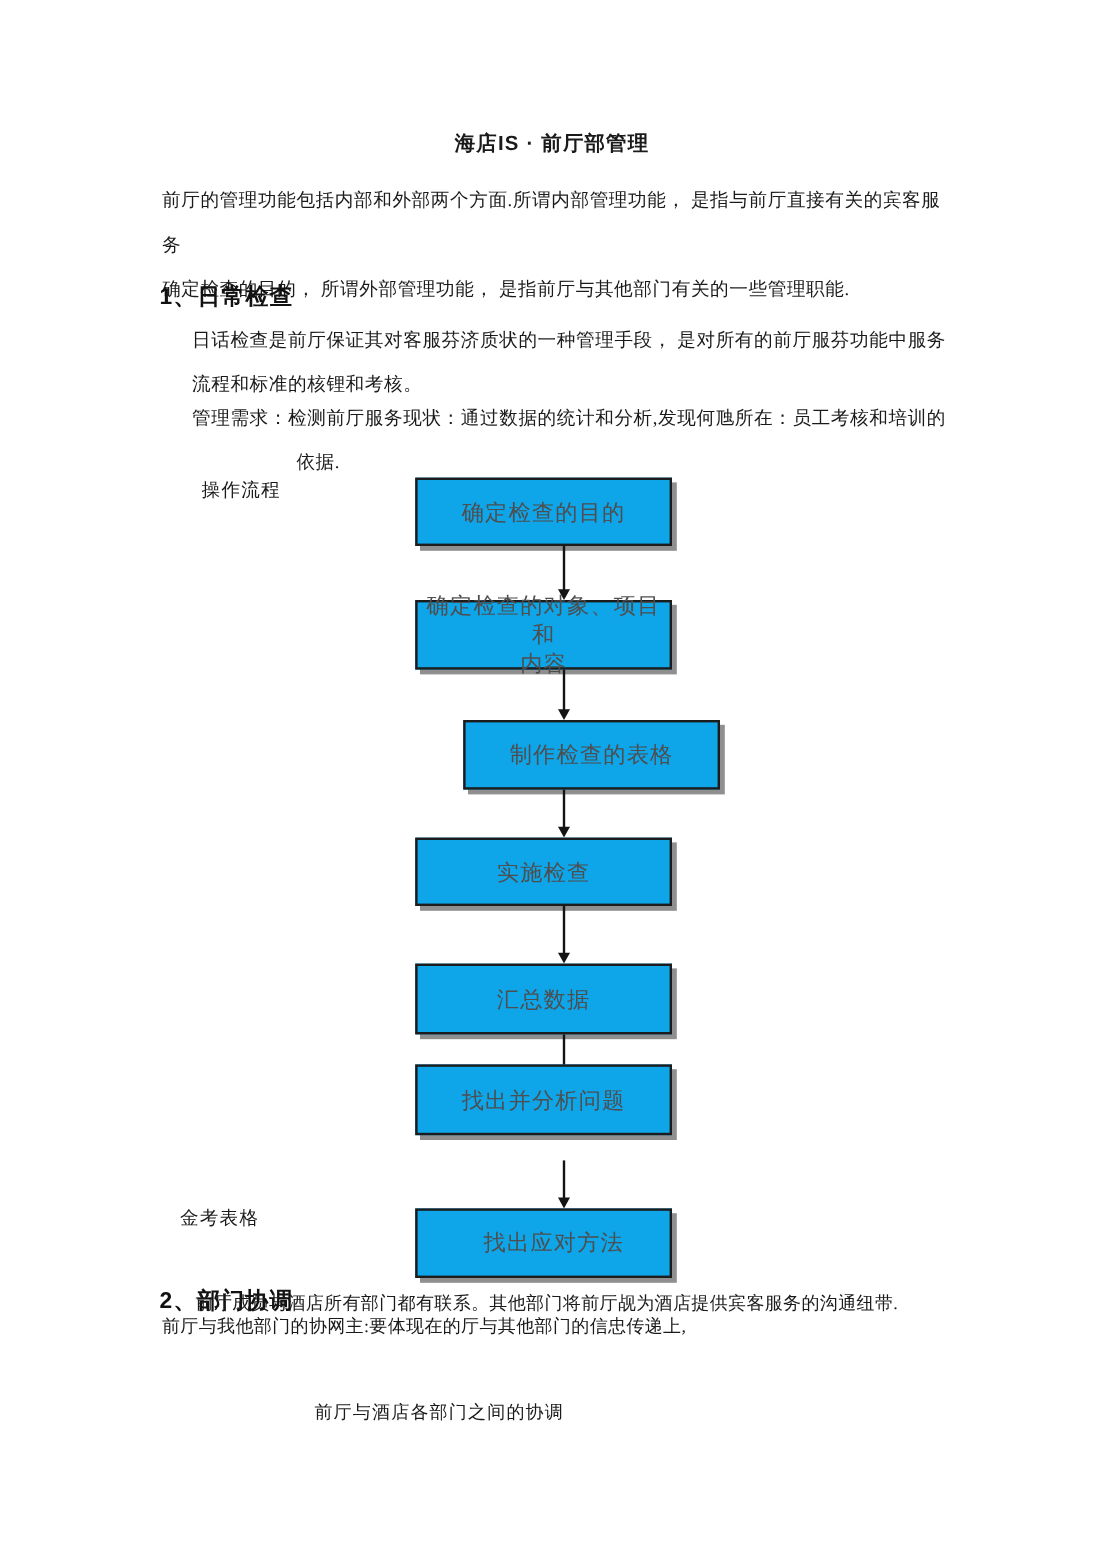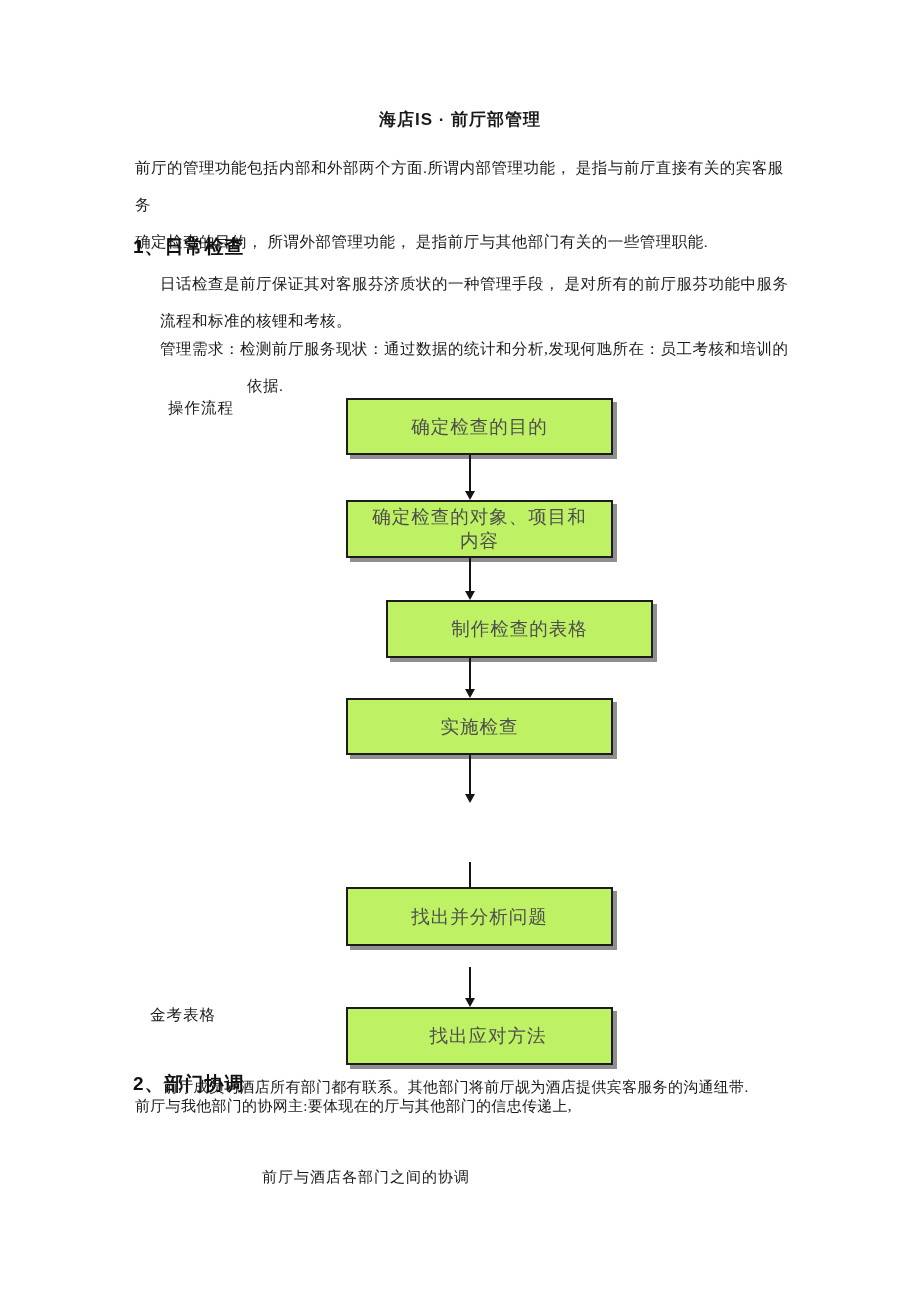--- a/index.html
+++ b/index.html
@@ -45,23 +45,23 @@
   }
   .flow-label{
     position:absolute;left:168px;top:398px;
     font-size:15.5px;letter-spacing:1px;
   }
   .table-label{
     position:absolute;left:150px;top:1005px;
     font-size:15.5px;letter-spacing:1px;
   }
   .fbox{
-    position:absolute;left:346px;width:267px;
+    position:absolute;left:346px;width:214px;
     box-sizing:border-box;
-    background:#bef264;
+    background:#0ea5e9;
     border:2px solid #1c1c1c;
     box-shadow:4px 4px 0 #8f8f8f;
     display:flex;align-items:center;justify-content:center;
     text-align:center;
     font-family:"Liberation Sans", sans-serif;
     font-size:18.5px;color:#4e4e4e;letter-spacing:1px;
     line-height:24px;white-space:pre-line;
   }
   .b1{top:398px;height:57px;}
   .b2{top:500px;height:58px;}
@@ -121,20 +121,21 @@
   <div class="fbox b2">确定检查的对象、项目和
 内容</div>
   <div class="arrow a2"></div>
 
   <div class="fbox b3">制作检查的表格</div>
   <div class="arrow a3"></div>
 
   <div class="fbox b4">实施检查</div>
   <div class="arrow a4"></div>
 
+  <div class="fbox b5">汇总数据</div>
   <div class="arrow a5"></div>
 
   <div class="fbox b6">找出并分析问题</div>
   <div class="arrow a6"></div>
 
   <div class="fbox b7">找出应对方法</div>
 
   <div class="table-label">金考表格</div>
 
   <div class="h-num h2">2、部门协调</div>

